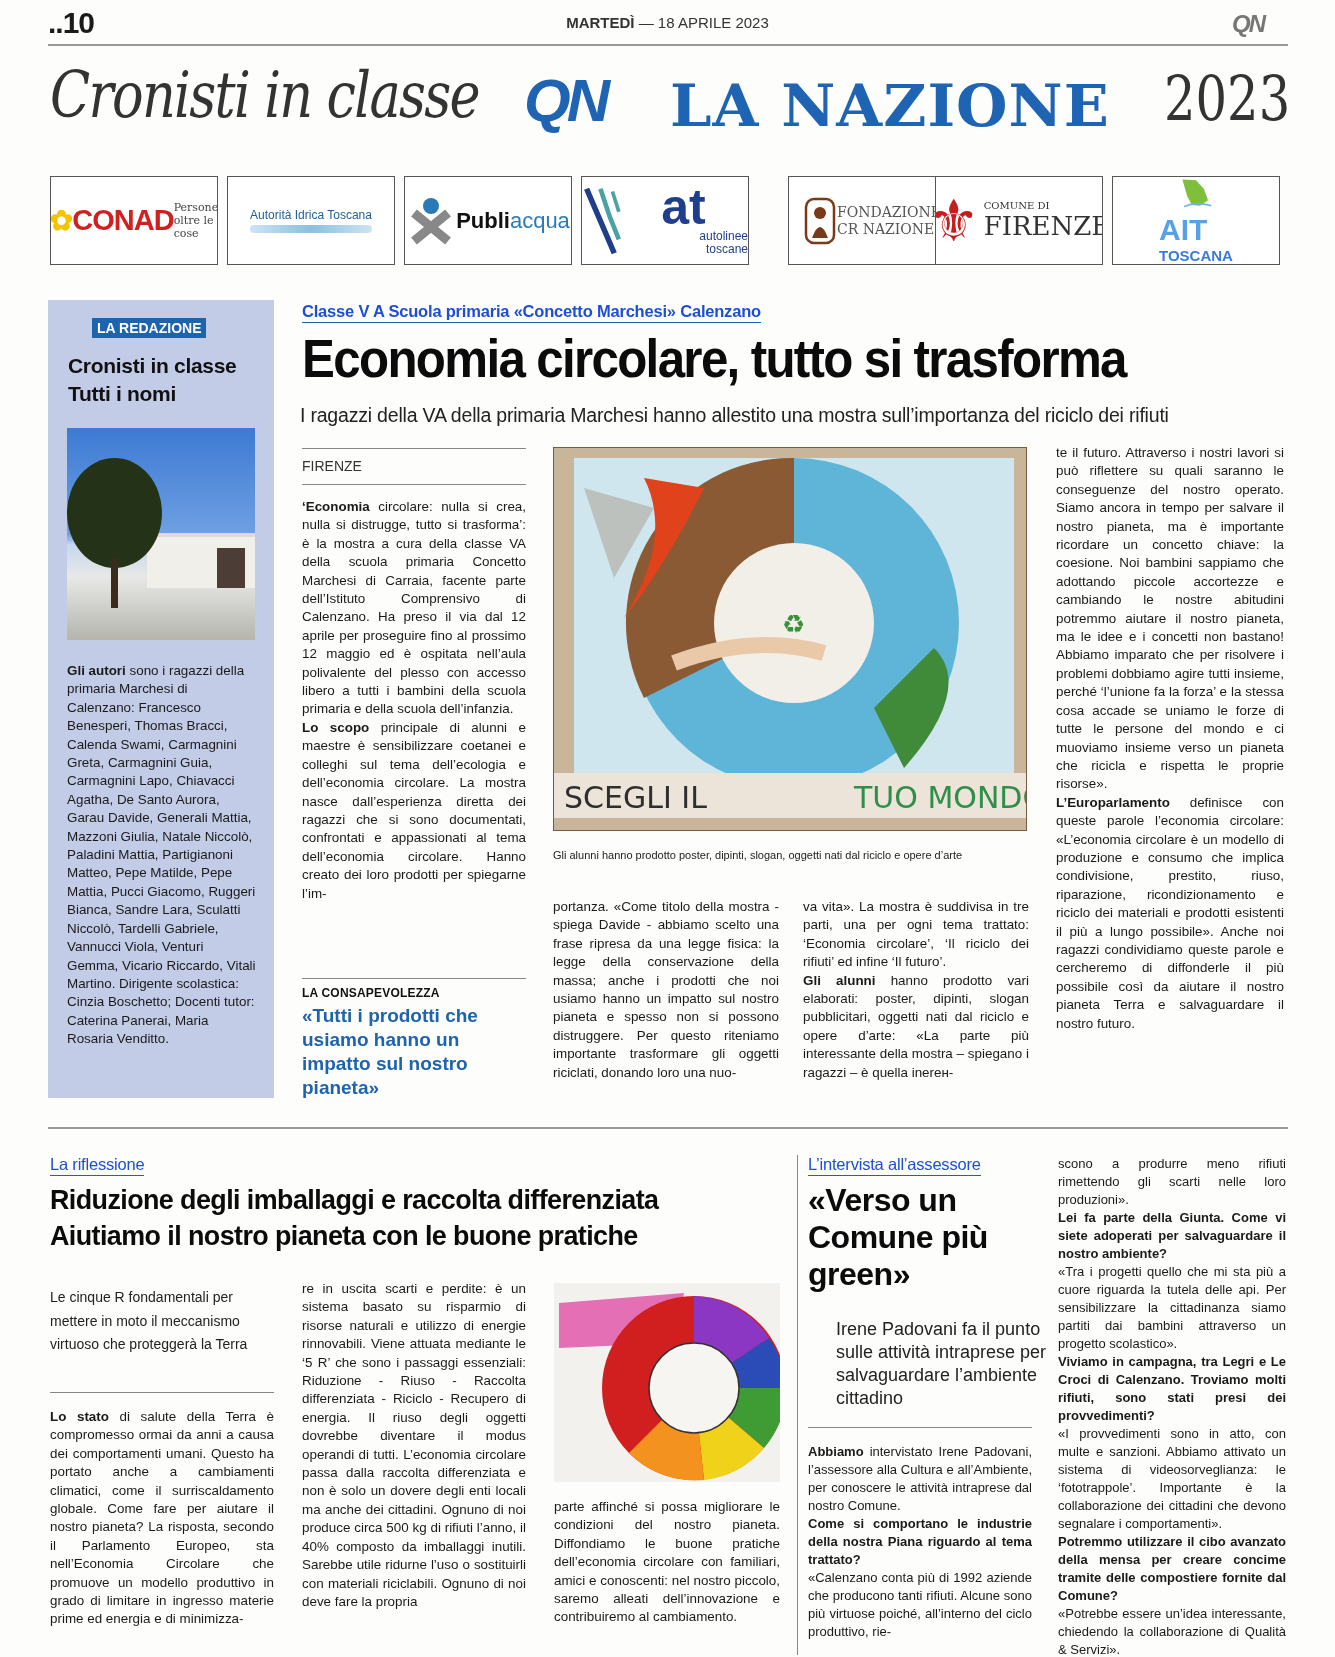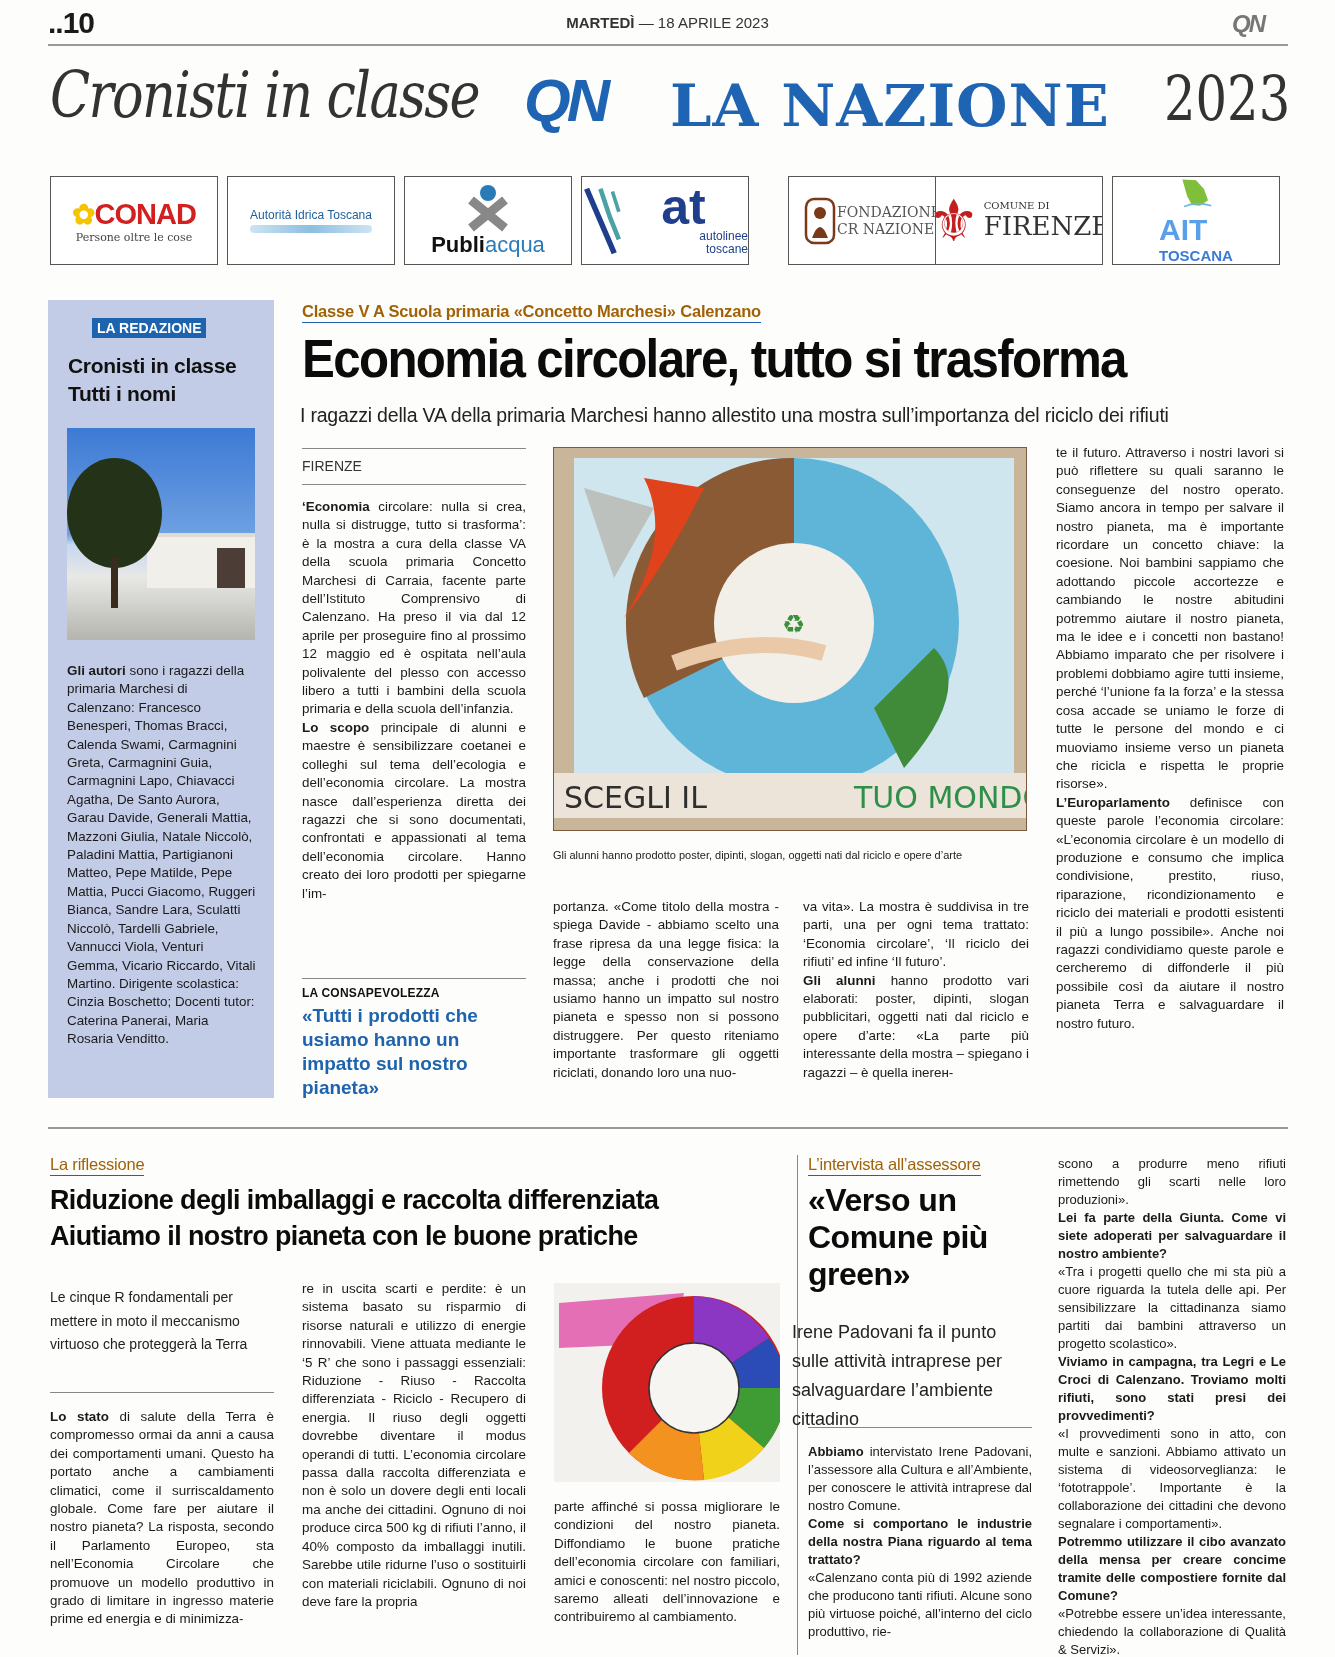--- a/index.html
+++ b/index.html
@@ -13,21 +13,21 @@
   .page-date b { font-weight: bold; }
   .qn-small { left: 1232px; top: 10px; font-size: 24px; font-weight: 900; color: #777; font-style: italic; letter-spacing: -2px; }
   .rule { left: 48px; width: 1240px; height: 2px; background: #999; }
 
   .banner-script { left: 50px; top: 58px; font-family: "DejaVu Serif", serif; font-size: 64px; color: #333; font-style: italic; letter-spacing: -2px; transform: scaleX(0.82); transform-origin: left; }
   .banner-qn { left: 524px; top: 66px; font-size: 60px; font-weight: 900; color: #1f64b3; font-style: italic; letter-spacing: -4px; }
   .banner-nazione { left: 670px; top: 72px; font-family: "DejaVu Serif", serif; font-size: 58px; font-weight: bold; color: #1f64b3; letter-spacing: 1px; transform: scaleX(1.02); transform-origin: left; }
   .banner-year { left: 1164px; top: 62px; font-family: "DejaVu Serif", serif; font-size: 62px; color: #333; transform: scaleX(0.8); transform-origin: left; }
 
   
-  .sponsor { top: 176px; width: 168px; height: 89px; border: 1.5px solid #555; background: #fff; display: flex; align-items: center; justify-content: center; flex-direction: column; overflow: hidden; }
+  .sponsor { top: 176px; width: 168px; height: 89px; border: 1.5px solid #555; background: #fff; display: flex; align-items: center; justify-content: center; overflow: hidden; }
   .sp-conad { color: #d21f1f; font-size: 29px; font-weight: 900; letter-spacing: -1px; }
   .sp-conad .flower { color: #f5c400; font-size: 28px; }
   .sp-sub { font-size: 11px; color: #444; font-family: "DejaVu Serif", serif; }
   .sp-ait { color: #1e5e9a; font-size: 12px; }
   .sp-ait .wave { display: block; height: 8px; margin-top: 3px; background: linear-gradient(90deg,#cde4f3,#8bbfdf,#cde4f3); border-radius: 4px; }
   .sp-publi { font-size: 22px; font-weight: bold; color: #111; }
   .sp-publi span { color: #2a7ab8; font-weight: normal; }
   .sp-at { font-size: 50px; font-weight: bold; color: #1f3f8c; line-height: 0.9; }
   .sp-at-sub { font-size: 12px; color: #1f3f8c; text-align: right; line-height: 1.1; }
   .sp-fond { font-family: "DejaVu Serif", serif; font-size: 14px; color: #555; line-height: 1.2; }
@@ -41,21 +41,21 @@
   .sidebar-title { left: 68px; top: 352px; font-size: 21px; font-weight: 900; line-height: 28px; color: #111; letter-spacing: -0.3px; }
   .sidebar-photo { left: 67px; top: 428px; width: 188px; height: 212px; overflow: hidden; background: linear-gradient(180deg,#3d7ad4 0%,#6ea0e2 50%,#c6d7ef 55%,#e8e8e6 70%,#b5b5ae 100%); }
   .sidebar-photo .tree { position: absolute; left: 0; top: 30px; width: 95px; height: 110px; border-radius: 50%; background: #243318; }
   .sidebar-photo .trunk { position: absolute; left: 44px; top: 130px; width: 7px; height: 50px; background: #3a2c1d; }
   .sidebar-photo .bldg { position: absolute; left: 80px; top: 105px; width: 108px; height: 55px; background: #f1efe9; border-top: 4px solid #dedbd3; }
   .sidebar-photo .door { position: absolute; left: 150px; top: 120px; width: 28px; height: 40px; background: #4c3e37; }
   .sidebar-text { left: 67px; top: 662px; width: 190px; font-size: 13.4px; line-height: 18.4px; color: #151515; }
   .sidebar-text b { font-weight: bold; }
 
   
-  .kicker { font-size: 16.5px; color: #a16207; font-weight: bold; border-bottom: 1px solid #1e63ae; padding-bottom: 1px; letter-spacing: -0.2px; }
+  .kicker { font-size: 16.5px; color: #1d4ed8; font-weight: bold; border-bottom: 1px solid #1e63ae; padding-bottom: 1px; letter-spacing: -0.2px; }
   .main-kicker { left: 302px; top: 302px; }
   .main-title { left: 302px; top: 328px; font-size: 53px; font-weight: 900; letter-spacing: -1.8px; color: #0b0b0b; transform: scaleX(0.93); transform-origin: left; white-space: nowrap; }
   .main-subtitle { left: 300px; top: 404px; font-size: 19.5px; color: #222; white-space: nowrap; letter-spacing: -0.2px; }
 
   .col { font-size: 13.4px; line-height: 18.4px; text-align: justify; color: #1a1a1a; hyphens: manual; }
   .col b { font-weight: bold; }
   .dateline-rule { left: 302px; width: 224px; height: 1px; background: #888; }
   .dateline { left: 302px; top: 458px; font-size: 14px; color: #333; }
   .col1 { left: 302px; top: 498px; width: 224px; }
   .col1-rule { left: 302px; top: 978px; width: 224px; height: 1px; background: #888; }
@@ -78,21 +78,21 @@
   .bl-col1 { left: 50px; top: 1408px; width: 224px; }
   .bl-col2 { left: 302px; top: 1280px; width: 224px; }
   .bl-photo { left: 554px; top: 1283px; width: 226px; height: 199px; background: #f1f0ed; overflow: hidden; }
   .bl-col3 { left: 554px; top: 1498px; width: 226px; }
 
   .vrule { left: 797px; top: 1155px; width: 1px; height: 500px; background: #888; }
 
   
   .iv-kicker { left: 808px; top: 1155px; font-weight: normal; }
   .iv-title { left: 808px; top: 1182px; font-size: 32px; font-weight: 900; line-height: 37px; color: #0b0b0b; letter-spacing: -0.5px; }
-  .iv-deck { left: 792px; top: 1318px; width: 224px; font-size: 18px; line-height: 29px; color: #222; }
+  .iv-deck { left: 836px; top: 1318px; width: 224px; font-size: 18px; line-height: 23px; color: #222; }
   .iv-deck-rule { left: 808px; top: 1427px; width: 224px; height: 1px; background: #888; }
   .iv-col1 { left: 808px; top: 1443px; width: 224px; font-size: 13px; line-height: 18px; }
   .iv-col2 { left: 1058px; top: 1155px; width: 228px; font-size: 13px; line-height: 18px; }
   .q { font-weight: bold; }
 </style>
 </head>
 <body>
 
 <div class="abs page-num">..10</div>
 <div class="abs page-date"><b>MARTEDÌ</b> <span>— 18 APRILE 2023</span></div>

